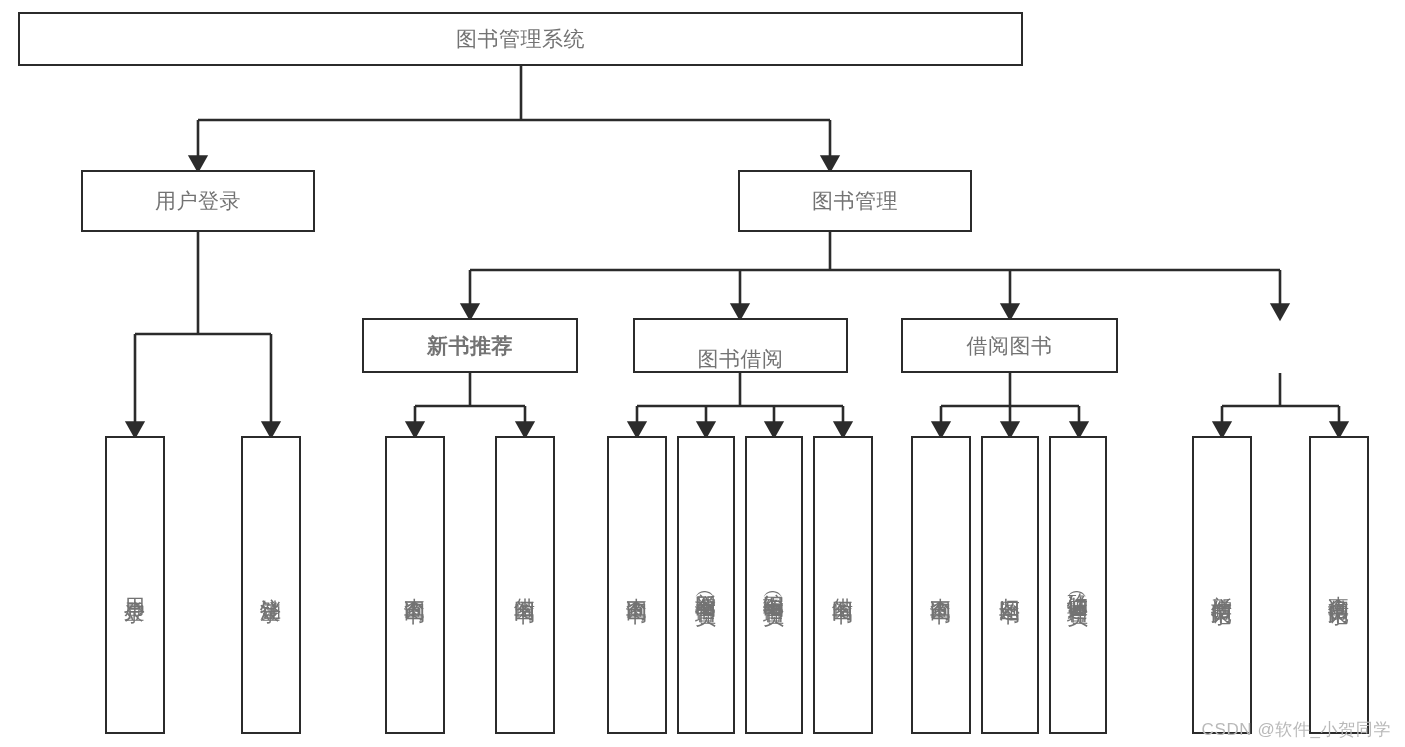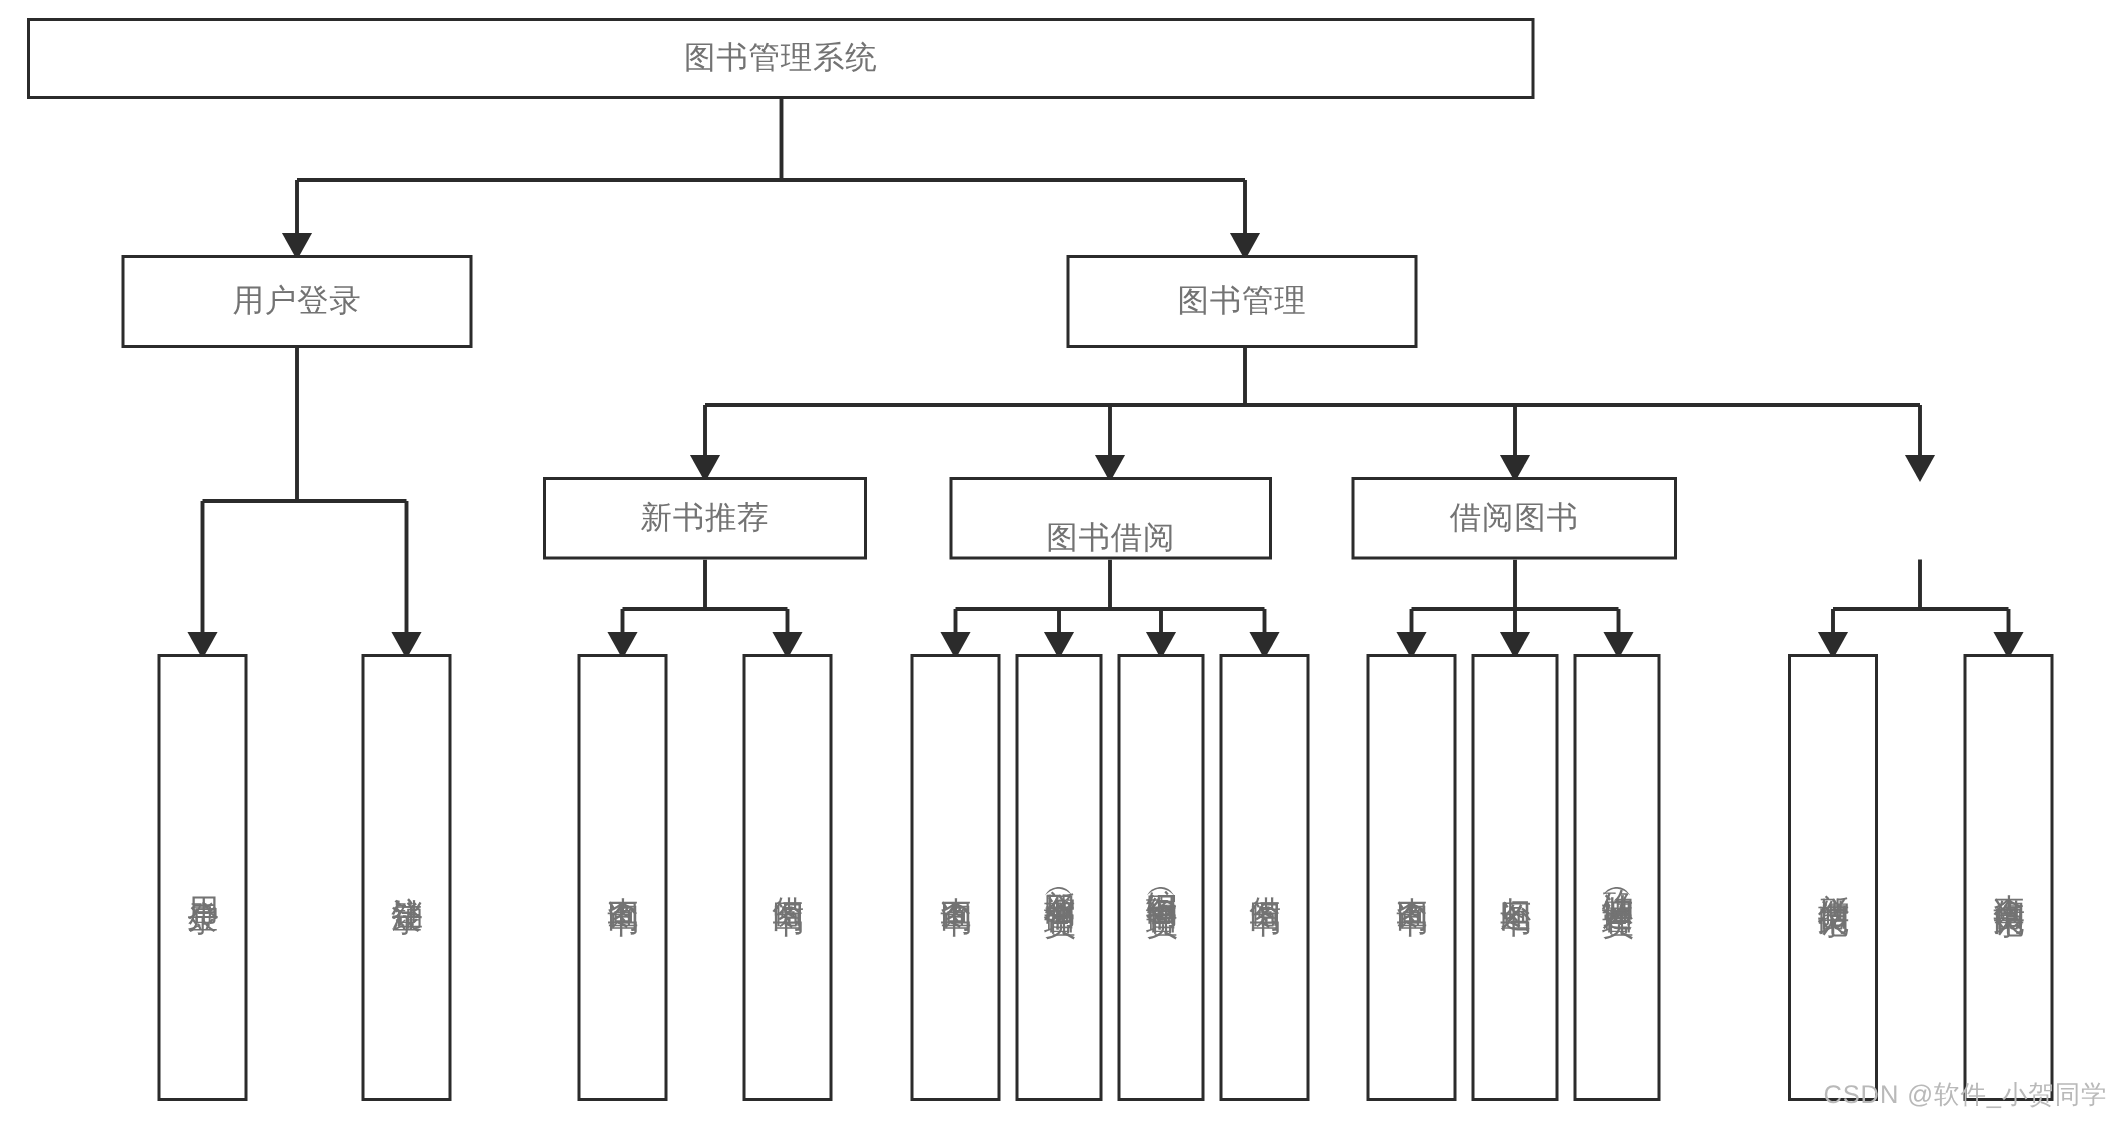--- a/index.html
+++ b/index.html
@@ -44,21 +44,21 @@
   }
   .node.vertical .label {
     writing-mode: vertical-rl;
     text-orientation: upright;
     white-space: normal;
     letter-spacing: 2px;
     line-height: 1;
   }
   .watermark {
     position: absolute;
-    right: 0;
+    right: 14px;
     bottom: 6px;
     font-size: 17px;
     color: #b9b9b9;
     letter-spacing: 0.6px;
     z-index: 3;
     white-space: nowrap;
     font-family: "Liberation Sans", "DejaVu Sans", sans-serif;
   }
 </style>
 </head>
@@ -116,25 +116,25 @@
     </g>
   </svg>
 
   <div class="node" style="left:18px; top:12px; width:1005px; height:54px;">
     <span class="label">图书管理系统</span>
   </div>
 
   <div class="node" style="left:81px; top:170px; width:234px; height:62px;">
     <span class="label">用户登录</span>
   </div>
-  <div class="node" style="left:711px; top:170px; width:234px; height:62px;">
+  <div class="node" style="left:738px; top:170px; width:234px; height:62px;">
     <span class="label">图书管理</span>
   </div>
 
-  <div class="node" style="left:362px; top:318px; width:216px; height:55px;">
+  <div class="node" style="left:362px; top:318px; width:216px; height:55px;font-weight:bold;">
     <span class="label">新书推荐</span>
   </div>
   <div class="node" style="left:633px; top:318px; width:215px; height:55px;align-items:flex-end;">
     <span class="label">图书借阅</span>
   </div>
   <div class="node" style="left:901px; top:318px; width:217px; height:55px;">
     <span class="label">借阅图书</span>
   </div>
 
   <div class="node vertical" style="left:105px; top:436px; width:60px; height:298px;">

